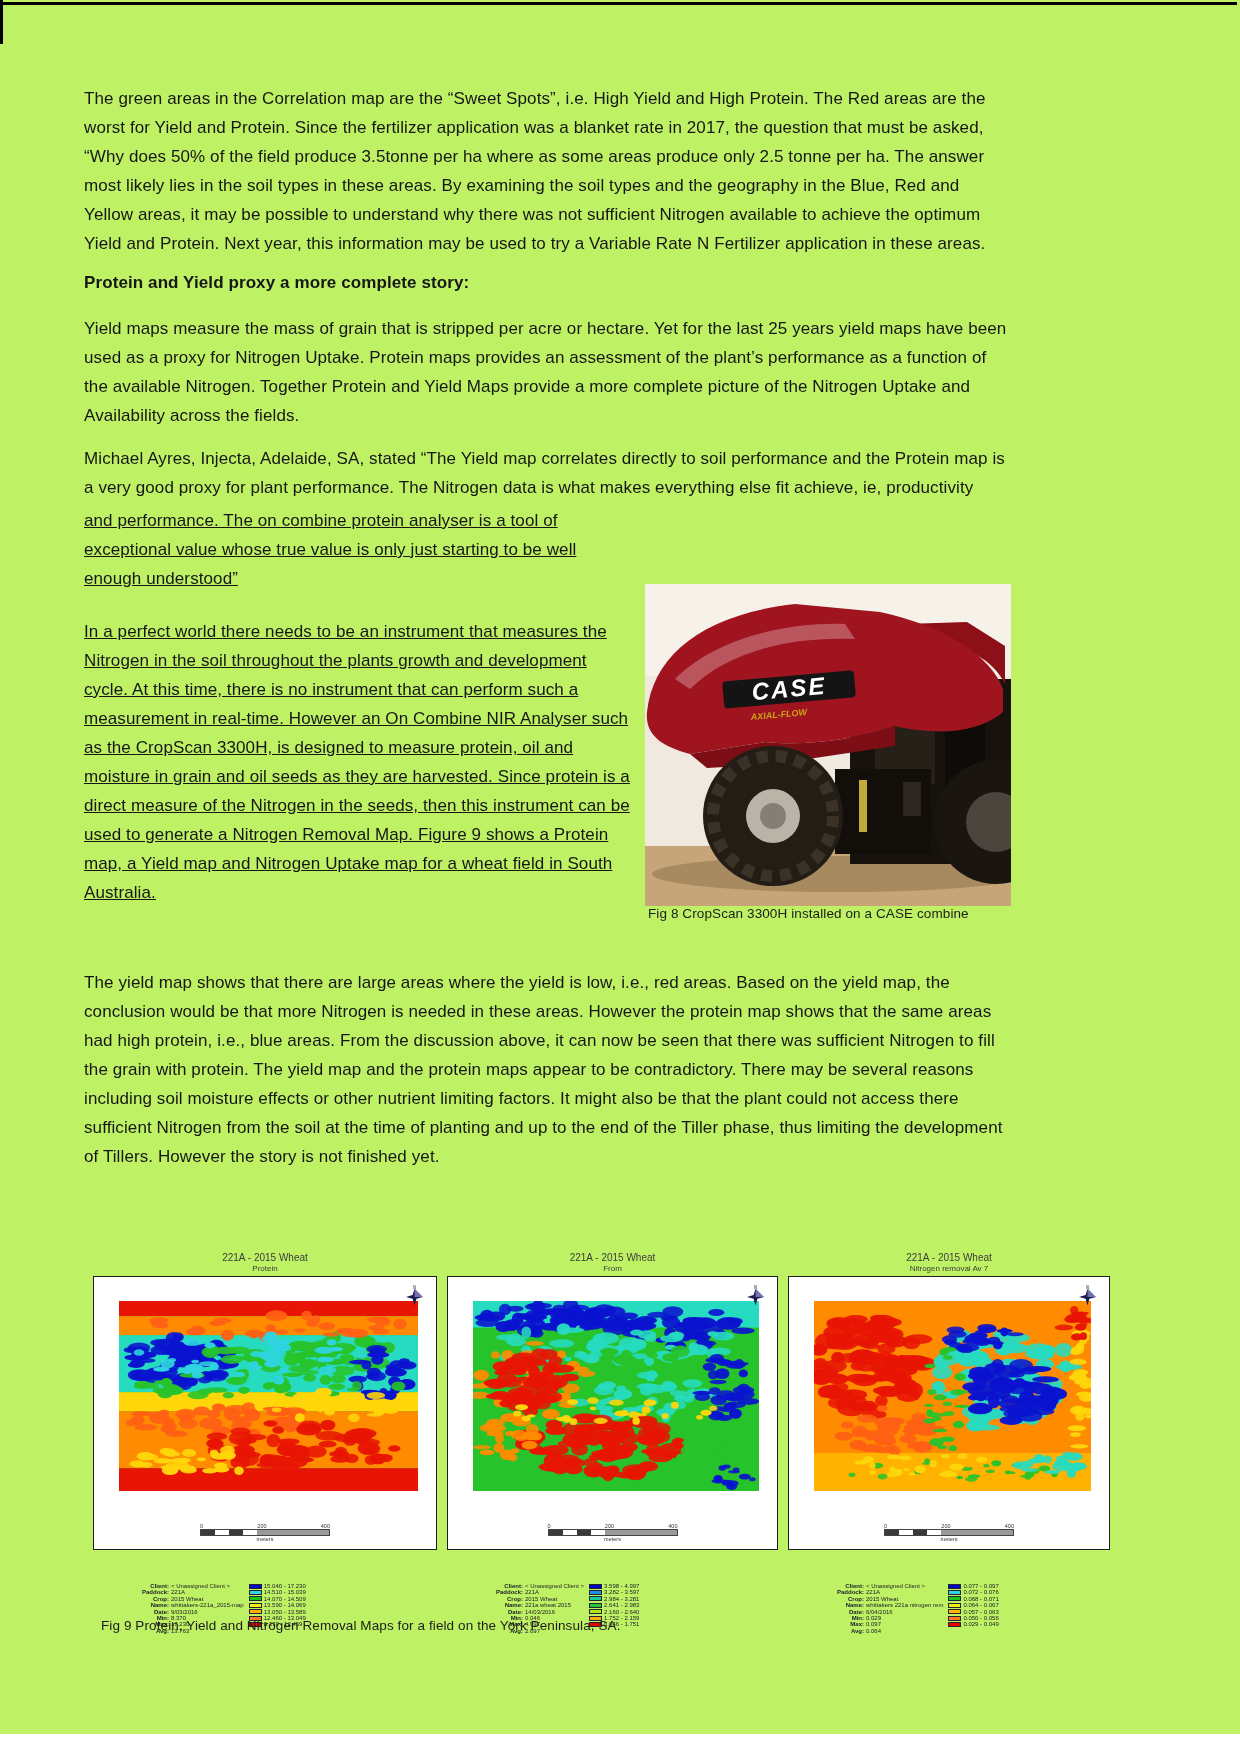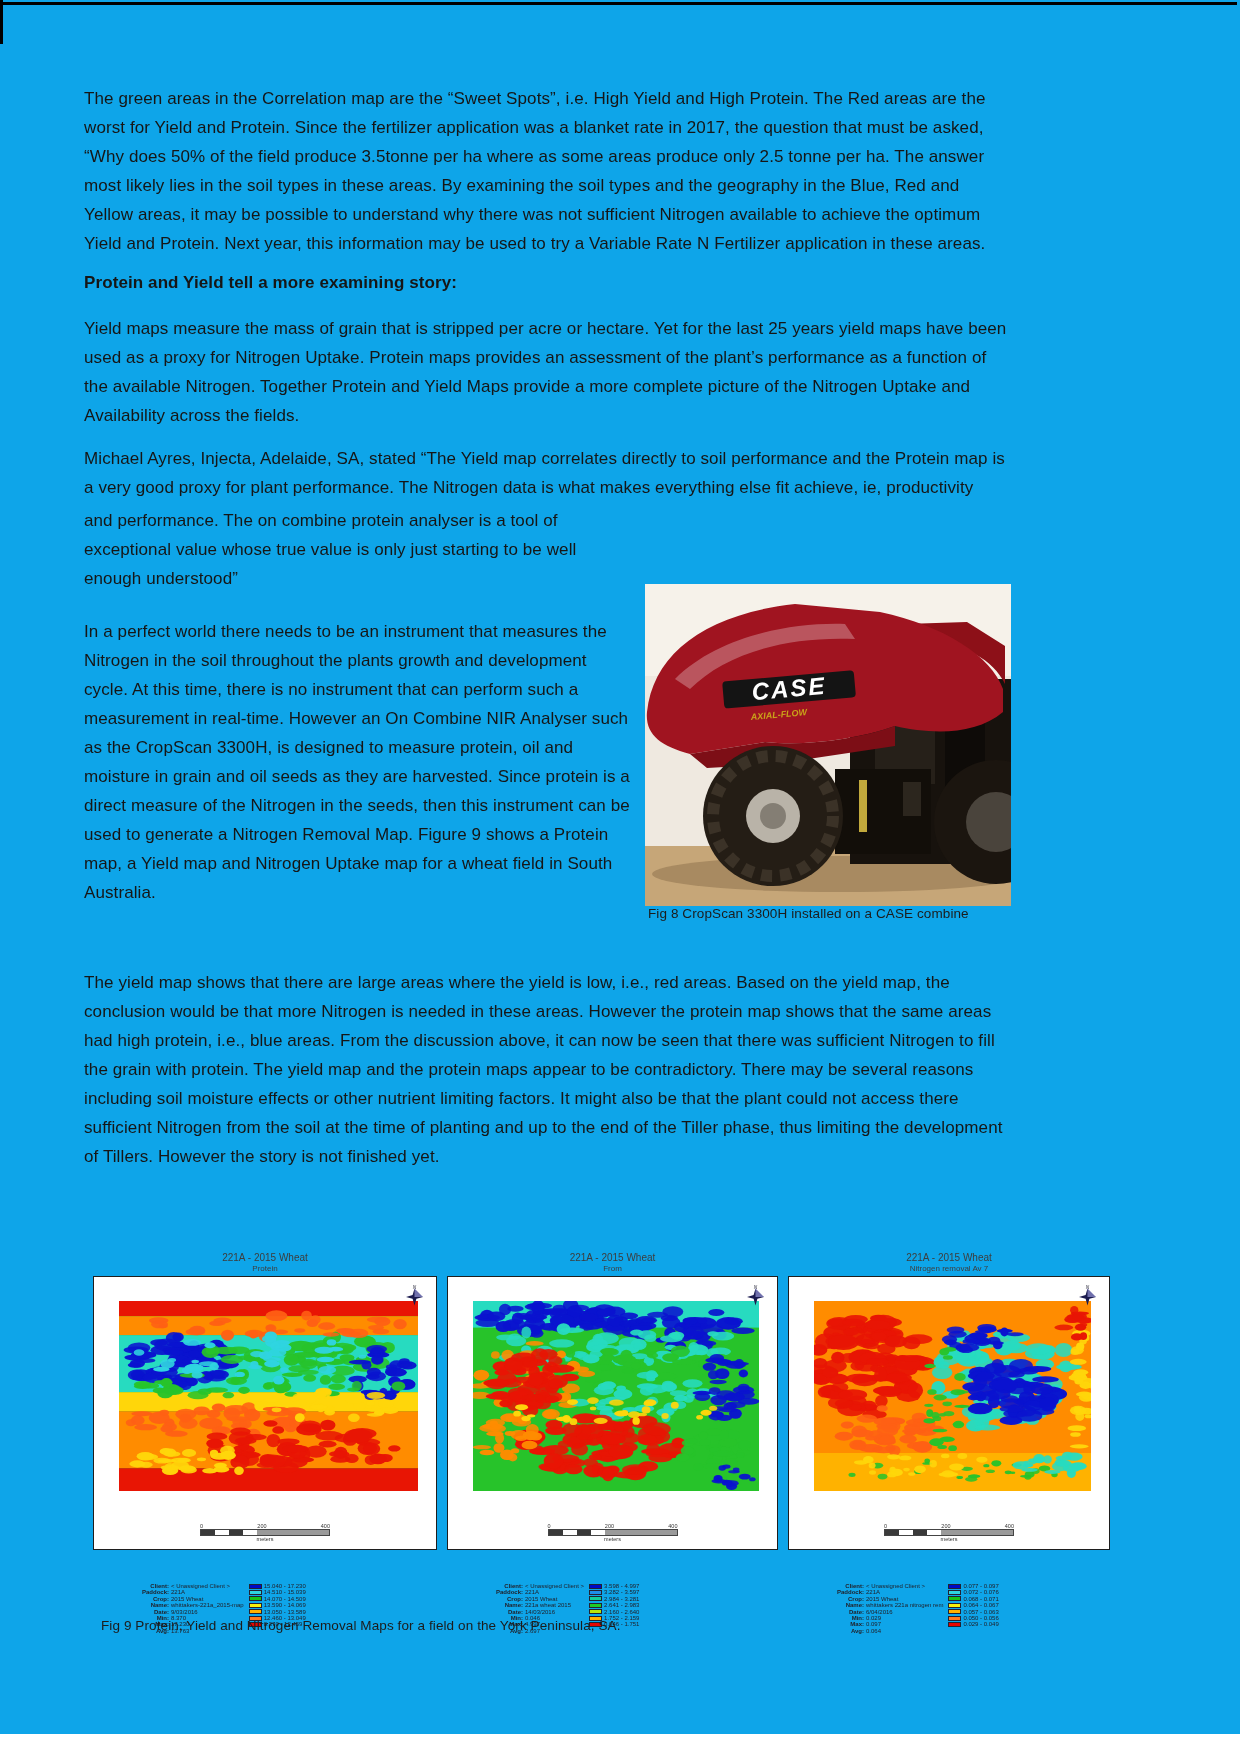--- a/index.html
+++ b/index.html
@@ -1,26 +1,26 @@
 <!DOCTYPE html>
 <html><head>
 <meta charset="utf-8">
 <style>
   html,body{margin:0;padding:0;background:#fff;}
-  .page{position:relative;width:1240px;height:1734px;background:#0ea5e9;overflow:hidden;
+  .page{position:relative;width:1240px;height:1734px;background:#bef264;overflow:hidden;
         font-family:"Liberation Sans",sans-serif;color:#151515;}
   .edge-top{position:absolute;left:0;top:2px;width:1237px;height:3px;background:#000;}
   .edge-left{position:absolute;left:0;top:0;width:3px;height:44px;background:#000;}
   .edge-bottom{position:absolute;left:0;top:1746px;width:86px;height:3px;background:#000;}
 
   .bodytext{position:absolute;left:84px;width:925px;font-size:17px;line-height:29px;
             letter-spacing:.1px;color:#161616;}
   .bodytext.bold{font-weight:bold;}
   .narrowcol{position:absolute;left:84px;top:506px;width:548px;font-size:17px;line-height:29px;
-             letter-spacing:.1px;color:#161616;}
+             letter-spacing:.1px;color:#161616;text-decoration:underline;}
   .narrowcol .gap{margin-top:24px;}
 
   .figure8{position:absolute;left:645px;top:584px;width:366px;}
   .figure8 svg{display:block;}
   .figcap{font-size:13.5px;color:#1c1c1c;padding:0 0 0 3px;letter-spacing:.1px;}
 
   .map-panel{position:absolute;top:1208px;}
   .map-title{text-align:center;font-size:10px;line-height:12px;color:#3d3d3d;margin-top:44px;}
   .map-subtitle{text-align:center;font-size:8px;line-height:9px;color:#3d3d3d;margin-bottom:3px;}
   .map-box{position:relative;height:272px;border:1.5px solid #1e1e1e;background:#fff;}
@@ -46,21 +46,21 @@
 </style>
 </head>
 <body>
 
 <div class="page">
   <div class="edge-top"></div>
   <div class="edge-left"></div>
   <div class="edge-bottom"></div>
 
   <div class="bodytext" style="top:84px;">The green areas in the Correlation map are the “Sweet Spots”, i.e. High Yield and High Protein. The Red areas are the worst for Yield and Protein. Since the fertilizer application was a blanket rate in 2017, the question that must be asked, “Why does 50% of the field produce 3.5tonne per ha where as some areas produce only 2.5 tonne per ha. The answer most likely lies in the soil types in these areas. By examining the soil types and the geography in the Blue, Red and Yellow areas, it may be possible to understand why there was not sufficient Nitrogen available to achieve the optimum Yield and Protein. Next year, this information may be used to try a Variable Rate N Fertilizer application in these areas.</div>
-  <div class="bodytext bold" style="top:268px;">Protein and Yield tell a more examining story:</div>
+  <div class="bodytext bold" style="top:268px;">Protein and Yield proxy a more complete story:</div>
   <div class="bodytext" style="top:314px;">Yield maps measure the mass of grain that is stripped per acre or hectare.  Yet for the last 25 years yield maps have been used as a proxy for Nitrogen Uptake. Protein maps provides an assessment of the plant’s performance as a function of the available Nitrogen. Together Protein and Yield Maps provide a more complete picture of the Nitrogen Uptake and Availability across the fields.</div>
   <div class="bodytext" style="top:444px;">Michael Ayres, Injecta, Adelaide, SA, stated “The Yield map correlates directly to soil performance and the Protein map is a very good proxy for plant performance. The Nitrogen data is what makes everything else fit achieve, ie, productivity</div>
 
   <div class="narrowcol">
     <div>and performance. The on combine protein analyser is a tool of exceptional value whose true value is only just starting to be well enough understood”</div>
     <div class="gap">In a perfect world there needs to be an instrument that measures the Nitrogen in the soil throughout the plants growth and development cycle. At this time, there is no instrument that can perform such a measurement in real-time. However an On Combine NIR Analyser such as the CropScan 3300H, is designed to measure protein, oil and moisture in grain and oil seeds as they are harvested. Since protein is a direct measure of the Nitrogen in the seeds, then this instrument can be used to generate a Nitrogen Removal Map. Figure 9 shows a Protein map, a Yield map and Nitrogen Uptake map for a wheat field in South Australia.</div>
   </div>
 
   <div class="figure8">
     <svg width="366" height="322" viewBox="0 0 366 322">

